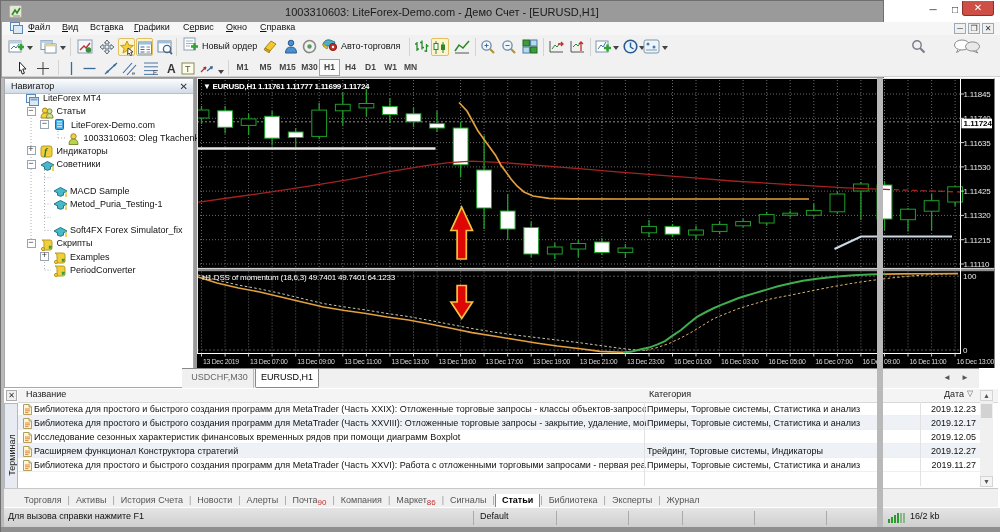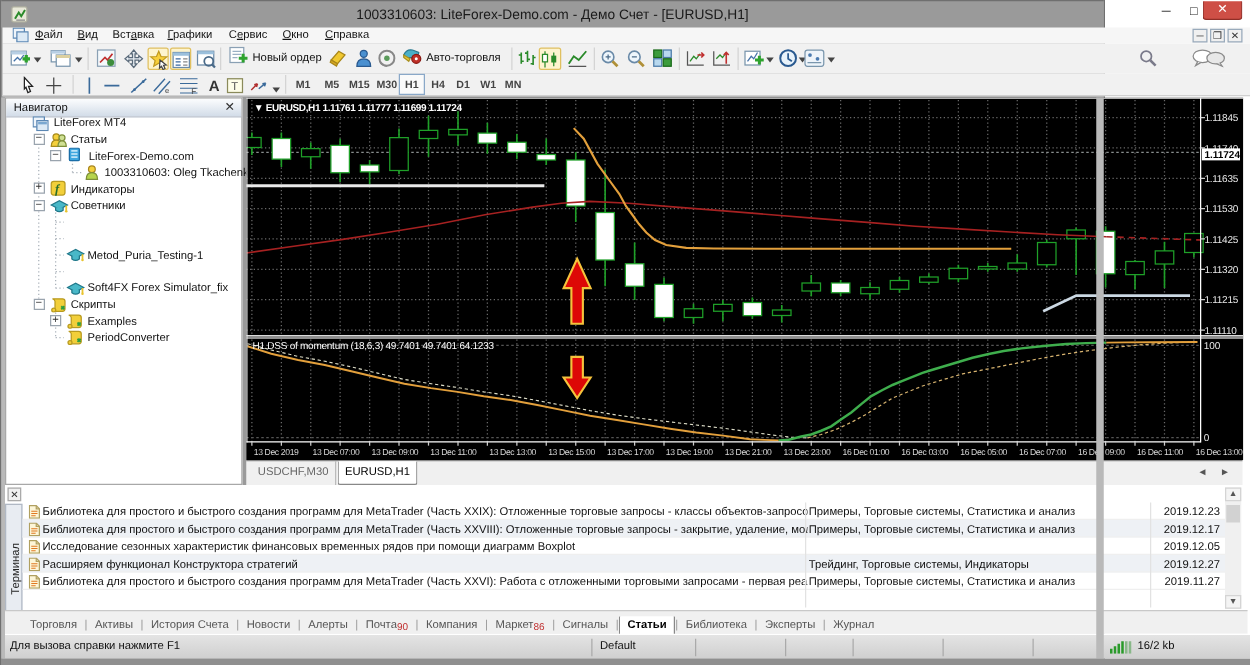--- a/index.html
+++ b/index.html
@@ -30,21 +30,21 @@
 #nav {position:absolute;left:3px;top:78px;width:190px;height:310px;background:#fff;border:1px solid #a8a8a8}
 #navhdr {position:absolute;left:0;top:0;width:188px;height:15px;background:linear-gradient(#fcfdfe,#d2dce8);border-bottom:1px solid #b8c0cc;font-size:9px;color:#111;padding-left:6px;line-height:14px}
 #navhdr .x {position:absolute;right:5px;top:1px;font-size:10px;color:#333}
 .trow {position:absolute;left:0;height:13.2px;width:188px}
 .texp {position:absolute;top:2px;width:9px;height:9px;border:1px solid #9aa4ae;background:#fff;font-size:9px;line-height:7px;text-align:center;color:#333}
 .texp .tm {position:relative;top:-1px}
 .ticon {position:absolute;top:0px}
 .ttxt {position:absolute;top:1.5px;font-size:9px;color:#111;white-space:nowrap}
 #navtabs {position:absolute;left:0px;bottom:0px;width:188px;height:24px;background:#f0f0f0;border-top:1px solid #999}
 .ntab {position:absolute;top:0;height:20px;font-size:9px;text-align:center;line-height:16px}
-#chtabs {position:absolute;left:196px;top:368px;width:797px;height:20px;background:#f0f0f0;border-top:1px solid #888}
+#chtabs {position:absolute;left:181px;top:368px;width:797px;height:20px;background:#f0f0f0;border-top:1px solid #888}
 .ctab {position:absolute;top:0;height:19px;font-size:9px;color:#666;text-align:center;line-height:16px}
 .ctab.on {background:#fff;border:1px solid #888;border-top:none;color:#000;border-radius:0 0 2px 2px}
 #term {position:absolute;left:3px;top:388px;width:994px;height:119px;background:#fff}
 #thead {position:absolute;left:14px;top:1px;width:980px;height:13.5px;background:#f4f4f4;border-bottom:1px solid #d8d8d8;font-size:9px;color:#222}
 #term .x {position:absolute;left:2px;top:2px;width:11px;height:11px;border:1px solid #aaa;background:#f0f0f0;font-size:8px;line-height:9px;text-align:center;color:#333}
 #tvert {position:absolute;left:0;top:15px;width:14px;height:103px;background:#e8ecf2;border:1px solid #b0b8c4;font-size:9px;color:#222}
 #tvert span {position:absolute;left:-28px;top:46px;display:block;transform:rotate(-90deg);width:70px;text-align:center}
 .trw {position:absolute;left:14px;height:14px;width:962px;font-size:9px;color:#111;white-space:nowrap;border-bottom:1px solid #efefef}
 .trw.alt {background:#eef1f5}
 .tdoc {position:absolute;left:5px;top:1.5px}
@@ -408,20 +408,29 @@
       </div>
       <div class="trow" style="top:78.6px">
         <span class="texp" style="left:21.5px"><span class="tm">−</span></span>
         <span class="ticon" style="left:34.5px"><svg width="15" height="12" viewBox="0 0 15 12">
             <path d="M1 5 L7.5 1.5 L14 5 L7.5 8.5 Z" fill="#49b8c8" stroke="#20788a"></path>
             <path d="M4.5 6.8 L4.5 9.2 Q7.5 11.4 10.5 9.2 L10.5 6.8" fill="#49b8c8" stroke="#20788a"></path>
             <line x1="13" y1="5.4" x2="13" y2="9.4" stroke="#e8c32e" stroke-width="1.4"></line>
             <circle cx="13" cy="10" r="1" fill="#e8c32e"></circle>
           </svg></span>
         <span class="ttxt" style="left:51.5px">Советники</span>
+      </div>
+      <div class="trow" style="top:105.0px">
+        <span class="ticon" style="left:48.0px"><svg width="15" height="12" viewBox="0 0 15 12">
+            <path d="M1 5 L7.5 1.5 L14 5 L7.5 8.5 Z" fill="#49b8c8" stroke="#20788a"></path>
+            <path d="M4.5 6.8 L4.5 9.2 Q7.5 11.4 10.5 9.2 L10.5 6.8" fill="#49b8c8" stroke="#20788a"></path>
+            <line x1="13" y1="5.4" x2="13" y2="9.4" stroke="#e8c32e" stroke-width="1.4"></line>
+            <circle cx="13" cy="10" r="1" fill="#e8c32e"></circle>
+          </svg></span>
+        <span class="ttxt" style="left:65.0px">MACD Sample</span>
       </div>
       <div class="trow" style="top:118.2px">
         <span class="ticon" style="left:48.0px"><svg width="15" height="12" viewBox="0 0 15 12">
             <path d="M1 5 L7.5 1.5 L14 5 L7.5 8.5 Z" fill="#49b8c8" stroke="#20788a"></path>
             <path d="M4.5 6.8 L4.5 9.2 Q7.5 11.4 10.5 9.2 L10.5 6.8" fill="#49b8c8" stroke="#20788a"></path>
             <line x1="13" y1="5.4" x2="13" y2="9.4" stroke="#e8c32e" stroke-width="1.4"></line>
             <circle cx="13" cy="10" r="1" fill="#e8c32e"></circle>
           </svg></span>
         <span class="ttxt" style="left:65.0px">Metod_Puria_Testing-1</span>
       </div>
@@ -706,20 +715,26 @@
       <text x="5" y="201.5" fill="#fff" font-family="Liberation Sans" font-size="8px" letter-spacing="-0.2">H1 DSS of momentum (18,6,3) 49.7401 49.7401 64.1233</text>
     </svg>
 <div id="chtabs">
  <span class="ctab" style="left:4px;width:68px;border-right:1px solid #bbb">USDCHF,M30</span>
  <span class="ctab on" style="left:73px;width:64px">EURUSD,H1</span>
  <span style="position:absolute;right:28px;top:4px;font-size:8px;color:#555">◄</span>
  <span style="position:absolute;right:10px;top:4px;font-size:8px;color:#555">►</span>
 </div>
 <div id="term">
  <span class="x">✕</span>
+ <div id="thead">
+        <span style="position:absolute;left:8px">Название</span>
+        <span style="position:absolute;left:631px">Категория</span>
+        <span style="position:absolute;left:926px">Дата</span>
+        <span style="position:absolute;left:949px;font-size:8px;color:#666">▽</span>
+      </div>
  <div id="tvert">
         <span>Терминал</span>
       </div>
  <div style="position:absolute;left:640px;top:14px;width:1px;height:84px;background:#e2e2e2;z-index:3"></div>
  <div style="position:absolute;left:916px;top:14px;width:1px;height:84px;background:#e2e2e2;z-index:3"></div>
  <div id="tscroll" style="position:absolute;left:976px;top:2px;width:13px;height:97px;background:#f0f0f0">
    <div style="position:absolute;left:0;top:0;width:13px;height:11px;background:#f4f4f4;border:1px solid #d4d4d4;font-size:7px;color:#555;text-align:center;line-height:10px">▲</div>
    <div style="position:absolute;left:1px;top:14px;width:11px;height:14px;background:#d2d2d2"></div>
    <div style="position:absolute;left:0;bottom:0;width:13px;height:11px;background:#f4f4f4;border:1px solid #d4d4d4;font-size:7px;color:#555;text-align:center;line-height:10px">▼</div>
  </div>

